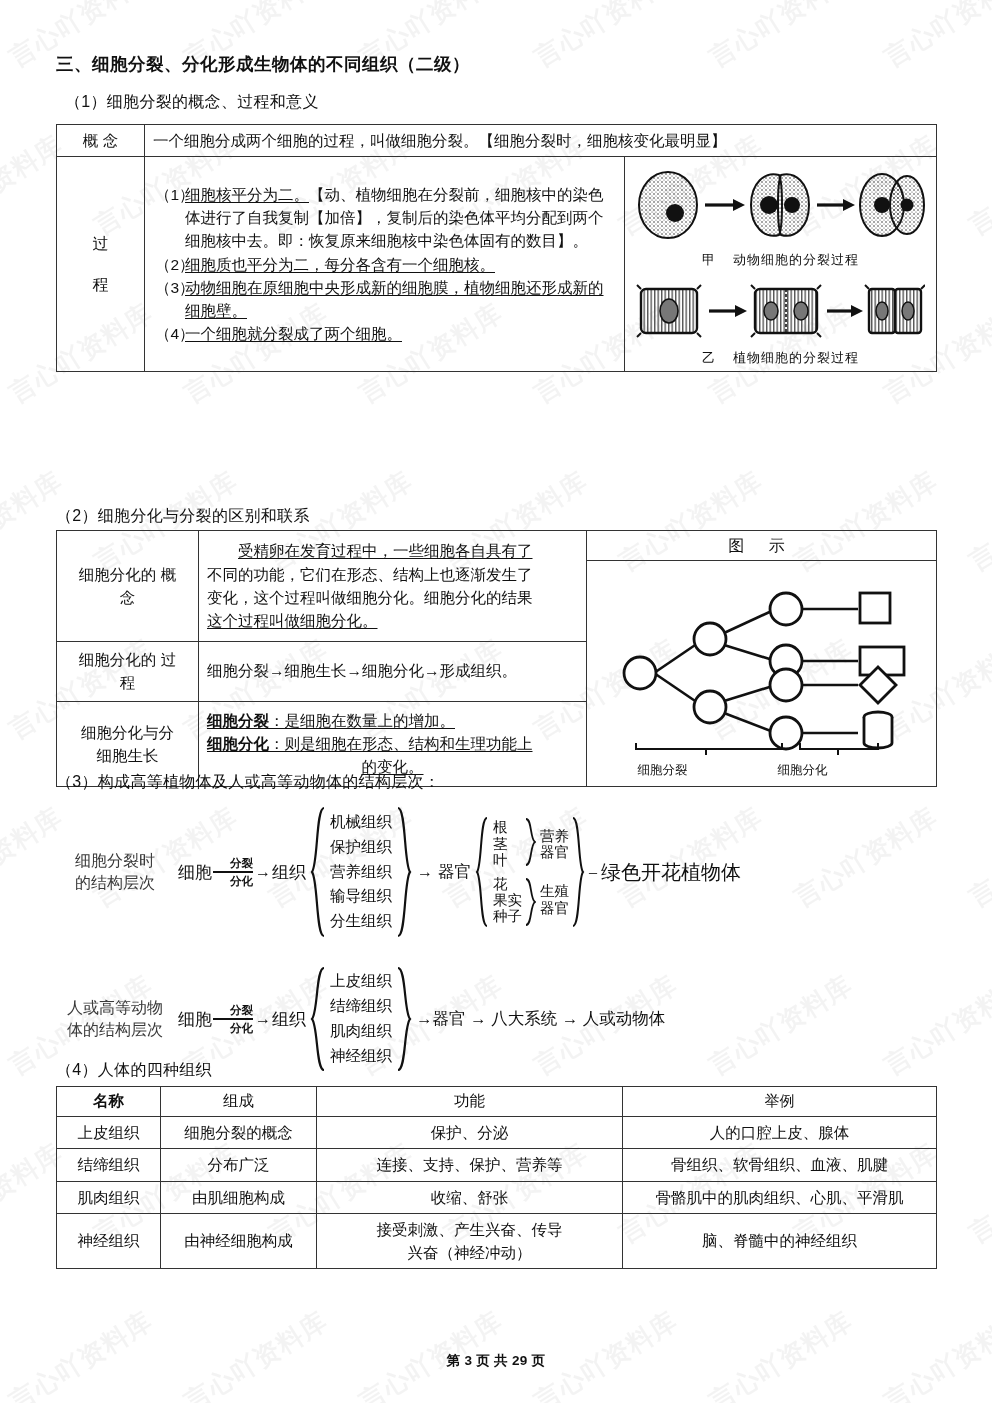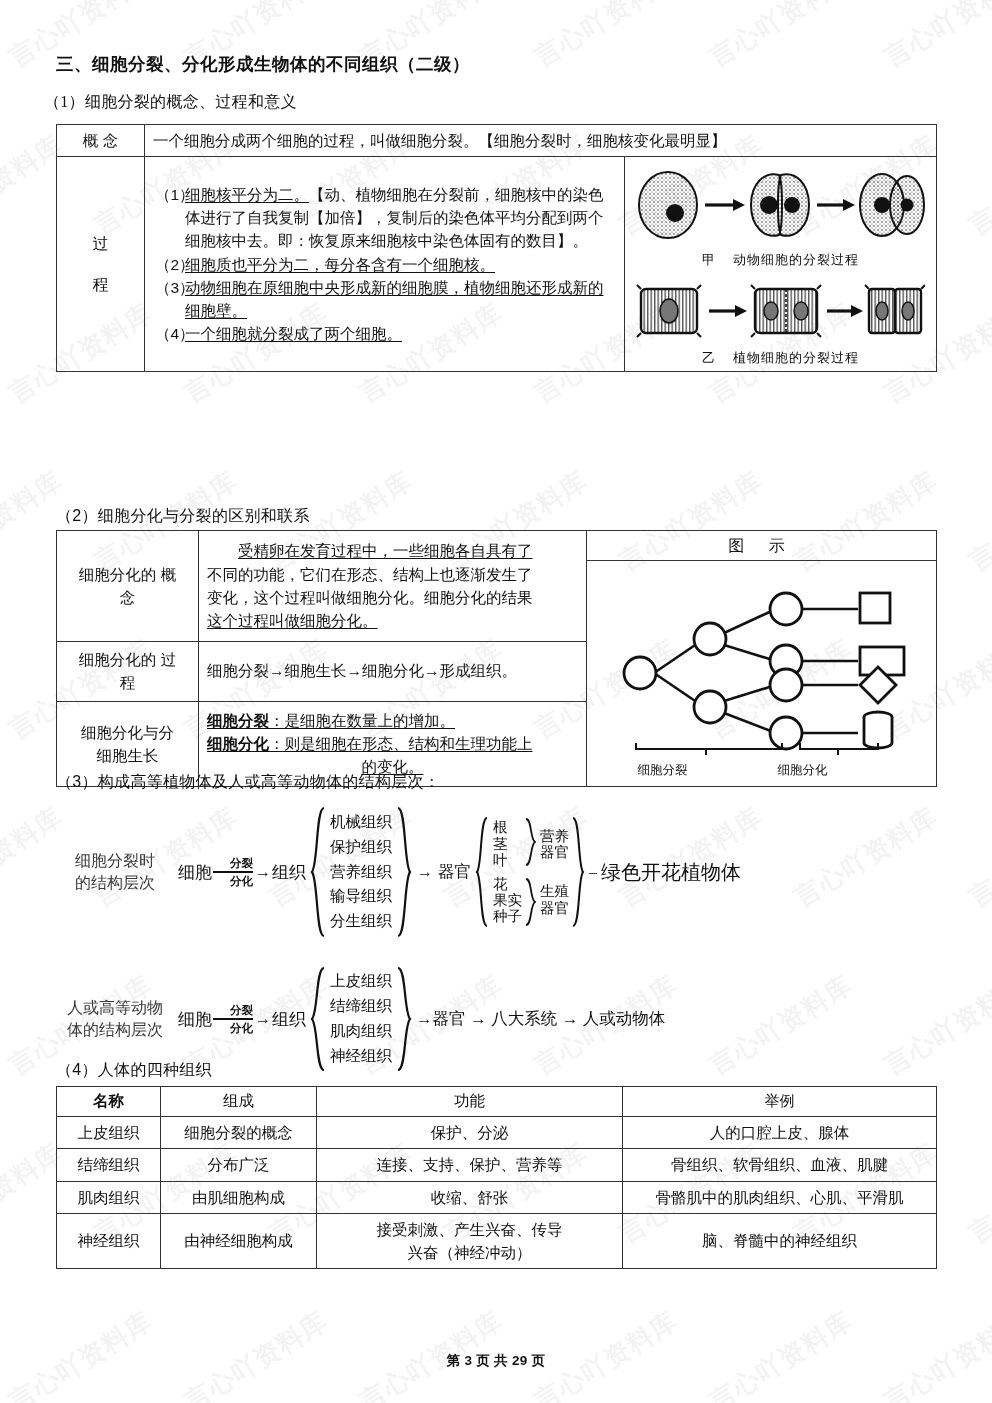--- a/index.html
+++ b/index.html
@@ -49,21 +49,21 @@
     left: 56px;
     top: 52px;
     font-size: 17.5px;
     font-weight: bold;
     letter-spacing: 0.5px;
   }
   .h-sub {
     font-size: 16px;
     letter-spacing: 0.3px;
   }
-  .sub-1 { position: absolute; left: 44px; top: 92px; font-family: Liberation Serif, serif; }
+  .sub-1 { position: absolute; left: 65px; top: 92px; }
   .sub-2 { position: absolute; left: 56px; top: 506px; }
   .sub-3 { position: absolute; left: 56px; top: 772px; }
   .sub-4 { position: absolute; left: 56px; top: 1060px; }
 
   
   table.doc {
     border-collapse: collapse;
     table-layout: fixed;
   }
   table.doc td {

